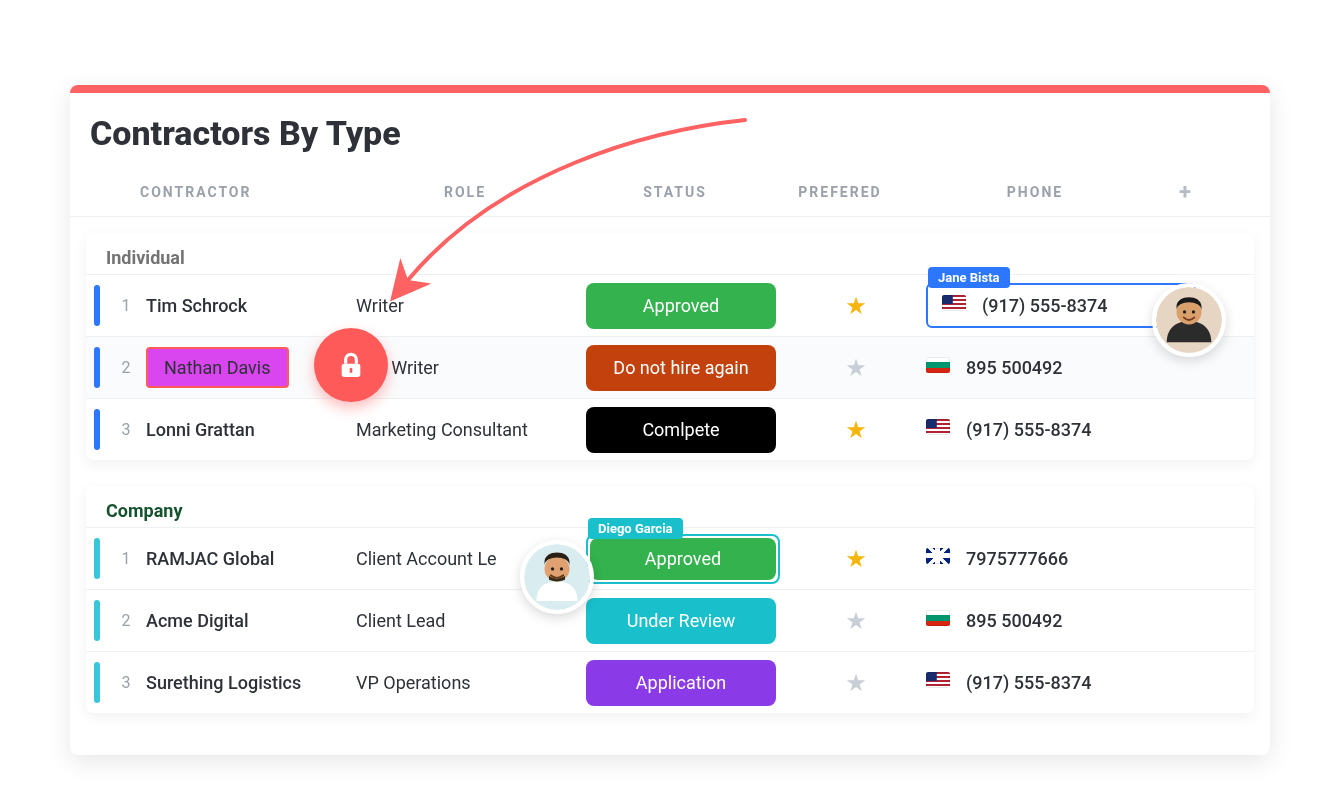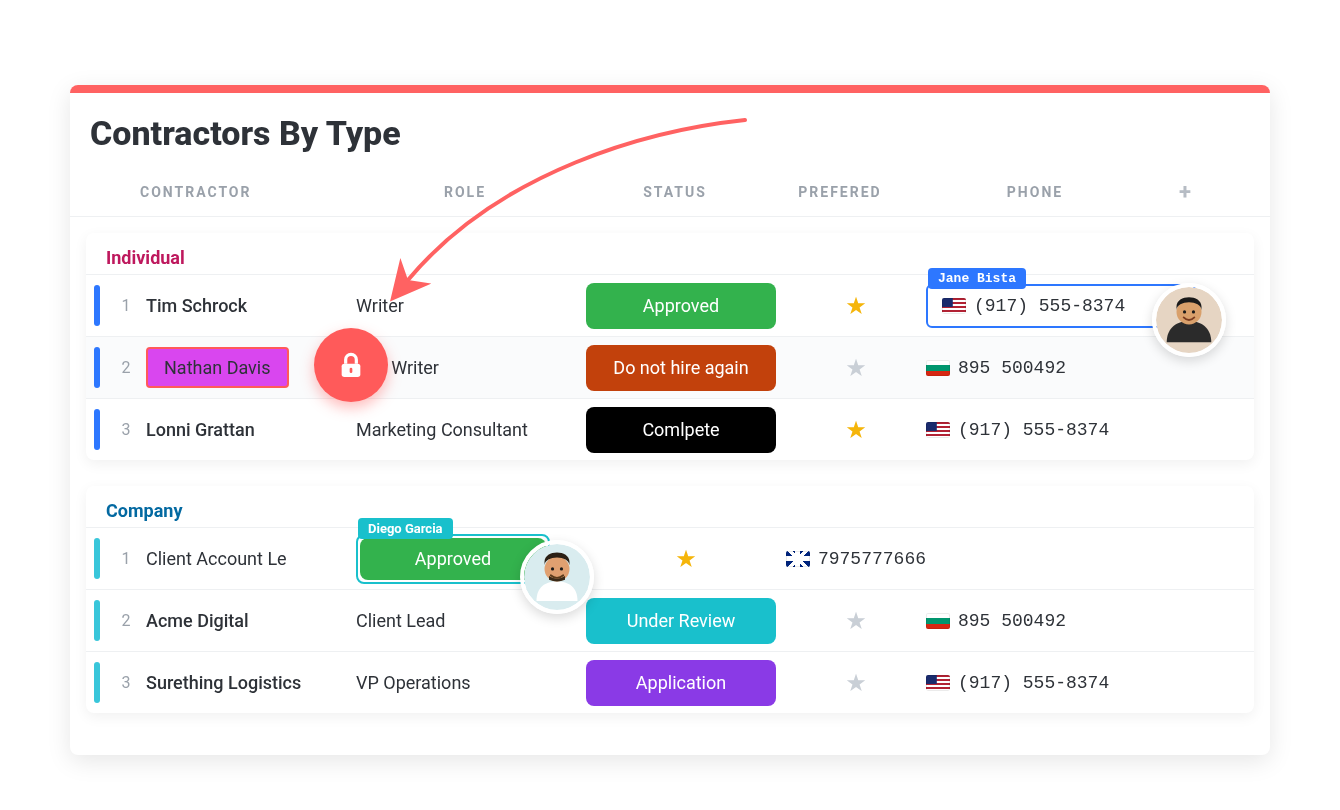--- a/index.html
+++ b/index.html
@@ -61,22 +61,22 @@
     background: #ffffff;
     border-radius: 8px;
     box-shadow: 0 4px 14px rgba(0,0,0,0.06);
     overflow: visible;
   }
   .section-title {
     padding: 14px 20px 6px 20px;
     font-size: 18px;
     font-weight: 700;
   }
-  .section-title.individual { color: #be185d; }
-  .section-title.company { color: #0369a1; }
+  .section-title.individual { color: #737373; }
+  .section-title.company { color: #14532d; }
 
   .row {
     position: relative;
     display: grid;
     grid-template-columns: 60px 210px 230px 200px 140px 270px;
     align-items: center;
     height: 62px;
     border-top: 1px solid #eef0f2;
     font-size: 18px;
     color: #2e3238;
@@ -122,26 +122,24 @@
   .star {
     text-align: center;
     font-size: 24px;
     line-height: 1;
   }
   .star.on { color: #f5b50a; }
   .star.off { color: #c9cfd6; }
 
   .phone {
     display: flex;
-    align-items: center;
-    gap: 8px;
+    gap: 16px;
     font-size: 18px;
     font-weight: 500;
     color: #2e3238;
-    font-family: Liberation Mono, monospace;
   }
   .flag {
     width: 24px;
     height: 16px;
     border-radius: 2px;
     display: inline-block;
     box-shadow: 0 0 0 1px rgba(0,0,0,0.08) inset;
   }
   .flag-us {
     background:
@@ -306,20 +304,21 @@
       </div>
     </div>
   </div>
 
   <div class="section" style="margin-top:26px;">
     <div class="section-title company">Company</div>
 
     <div class="row">
       <span class="accent company"></span>
       <div class="idx">1</div>
+      <div class="name">RAMJAC Global</div>
       <div class="role">Client Account Le</div>
       <div>
         <span class="status-highlight">
           <span class="user-chip teal">Diego Garcia</span>
           <span class="status-pill status-approved" style="min-width:186px;height:42px;">Approved</span>
         </span>
       </div>
       <div class="star on">★</div>
       <div class="phone">
         <span class="flag flag-gb"></span>

